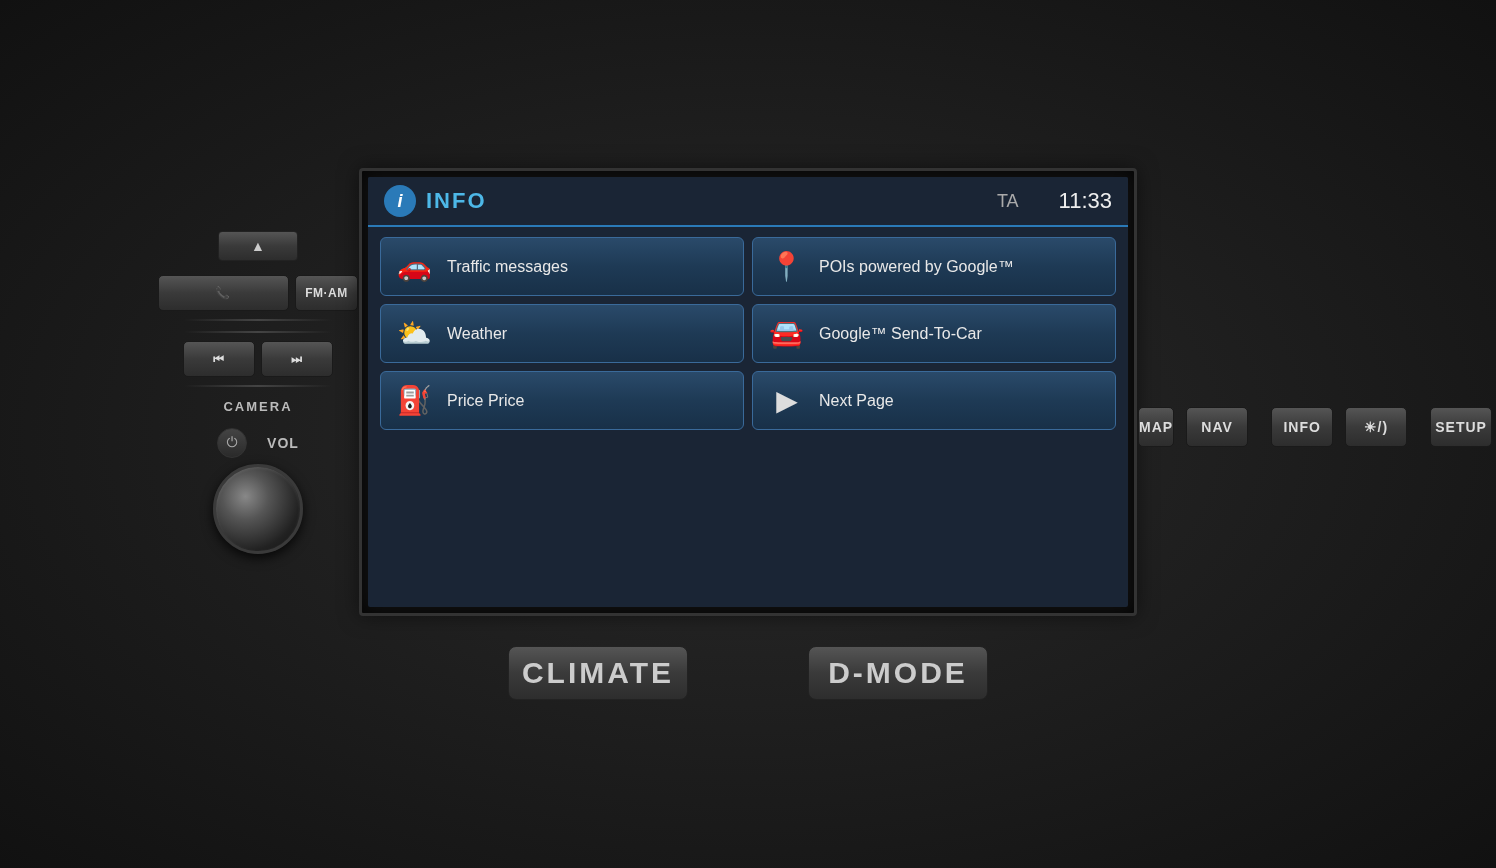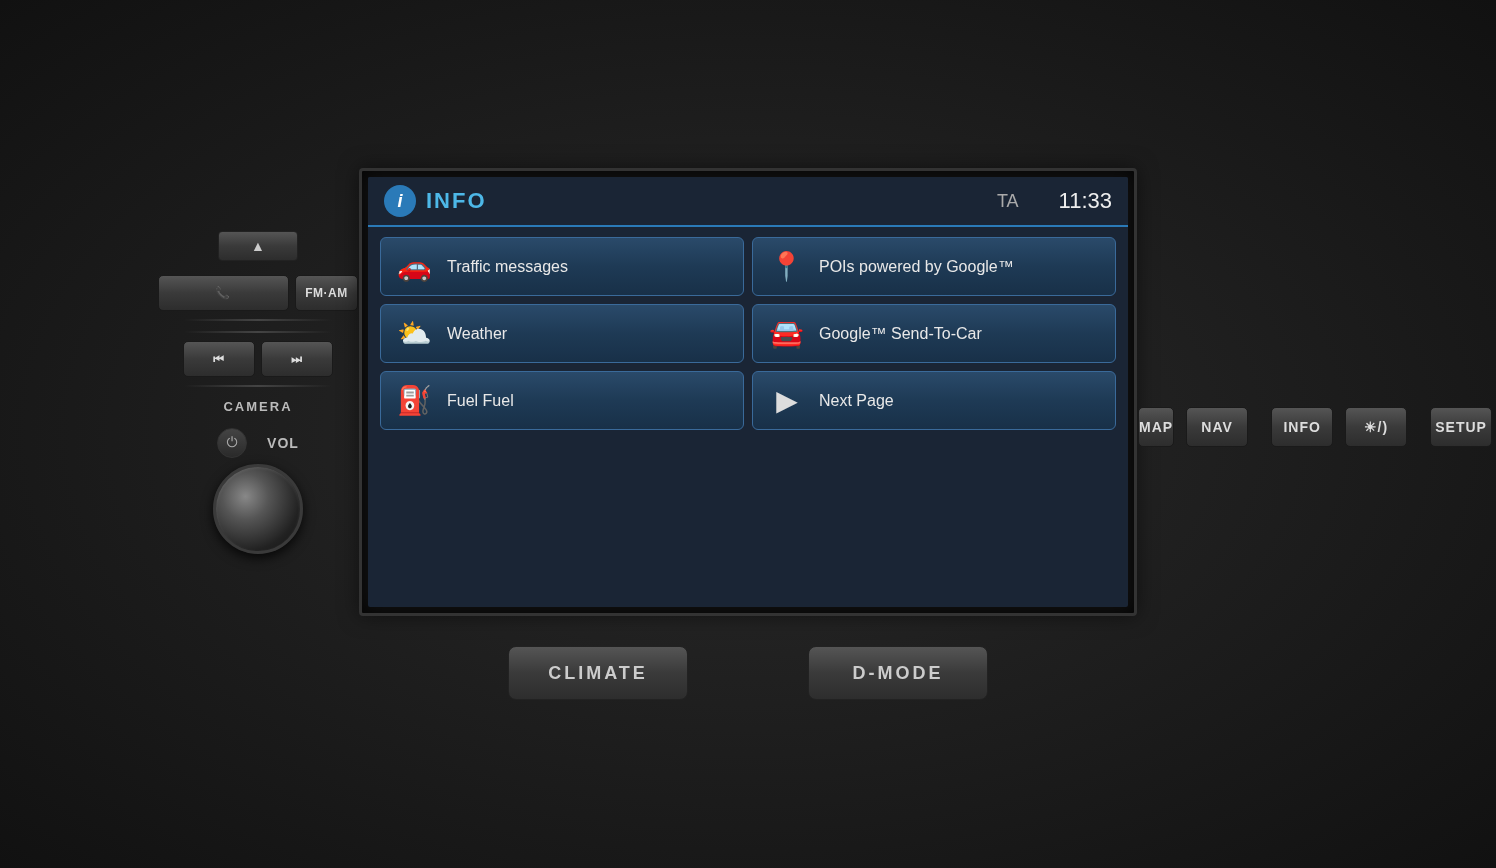--- a/index.html
+++ b/index.html
@@ -319,21 +319,21 @@
       justify-content: center;
       gap: 120px;
       margin-top: 30px;
     }
 
     .bottom-btn {
       background: linear-gradient(180deg, #555 0%, #3a3a3a 50%, #2d2d2d 100%);
       border: 1px solid #222;
       border-radius: 8px;
       color: #ccc;
-      font-size: 18px;
+      font-size: 30px;
       font-weight: bold;
       letter-spacing: 3px;
       width: 180px;
       height: 54px;
       display: flex;
       align-items: center;
       justify-content: center;
       cursor: pointer;
     }
   </style>
@@ -402,21 +402,21 @@
             <div class="menu-btn">
               <div class="menu-icon">⛅</div>
               <div class="menu-label">Weather</div>
             </div>
             <div class="menu-btn">
               <div class="menu-icon">🚘</div>
               <div class="menu-label">Google™ Send-To-Car</div>
             </div>
             <div class="menu-btn">
               <div class="menu-icon">⛽</div>
-              <div class="menu-label">Fuel Fuel</div>
+              <div class="menu-label">Price Price</div>
             </div>
             <div class="menu-btn">
               <div class="menu-icon">▶</div>
               <div class="menu-label">Next Page</div>
             </div>
           </div>
         </div>
       </div>
     </div>
 

